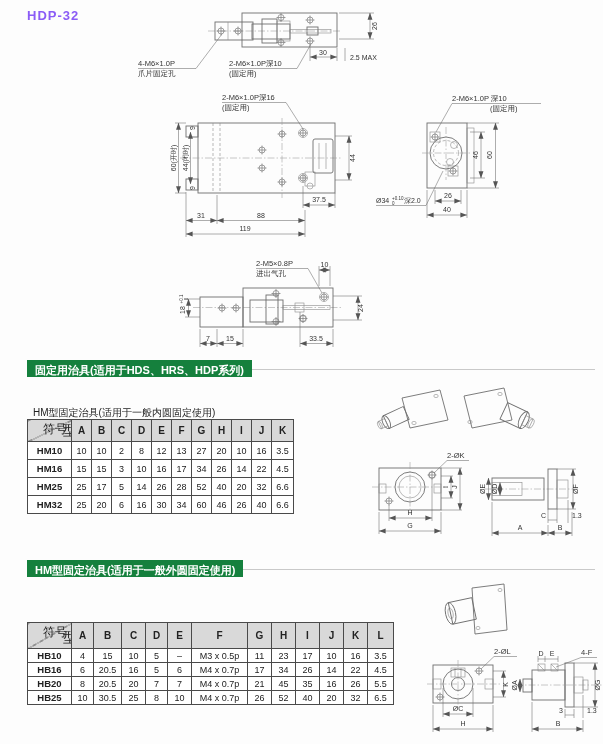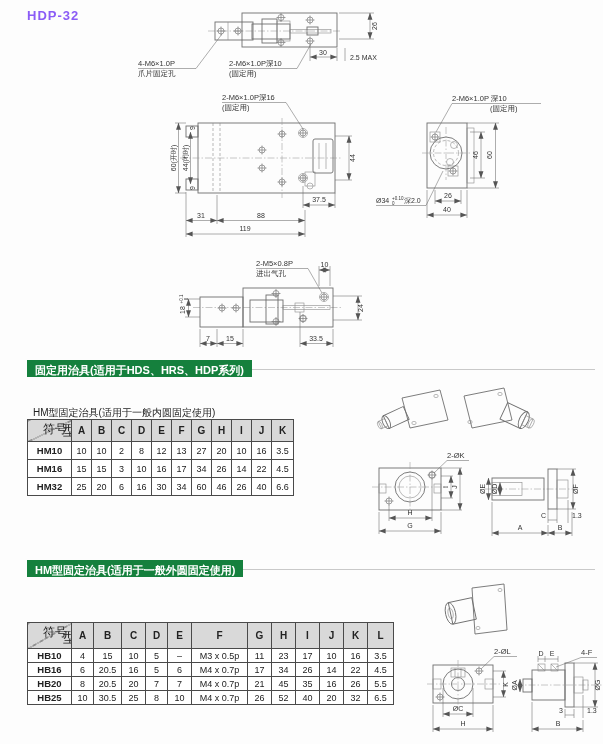--- a/index.html
+++ b/index.html
@@ -458,20 +458,34 @@
           <td>10</td>
           <td>16</td>
           <td>17</td>
           <td>34</td>
           <td>26</td>
           <td>14</td>
           <td>22</td>
           <td>4.5</td>
         </tr>
         <tr>
+          <th>HM25</th>
+          <td>25</td>
+          <td>17</td>
+          <td>5</td>
+          <td>14</td>
+          <td>26</td>
+          <td>28</td>
+          <td>52</td>
+          <td>40</td>
+          <td>20</td>
+          <td>32</td>
+          <td>6.6</td>
+        </tr>
+        <tr>
           <th>HM32</th>
           <td>25</td>
           <td>20</td>
           <td>6</td>
           <td>16</td>
           <td>30</td>
           <td>34</td>
           <td>60</td>
           <td>46</td>
           <td>26</td>

